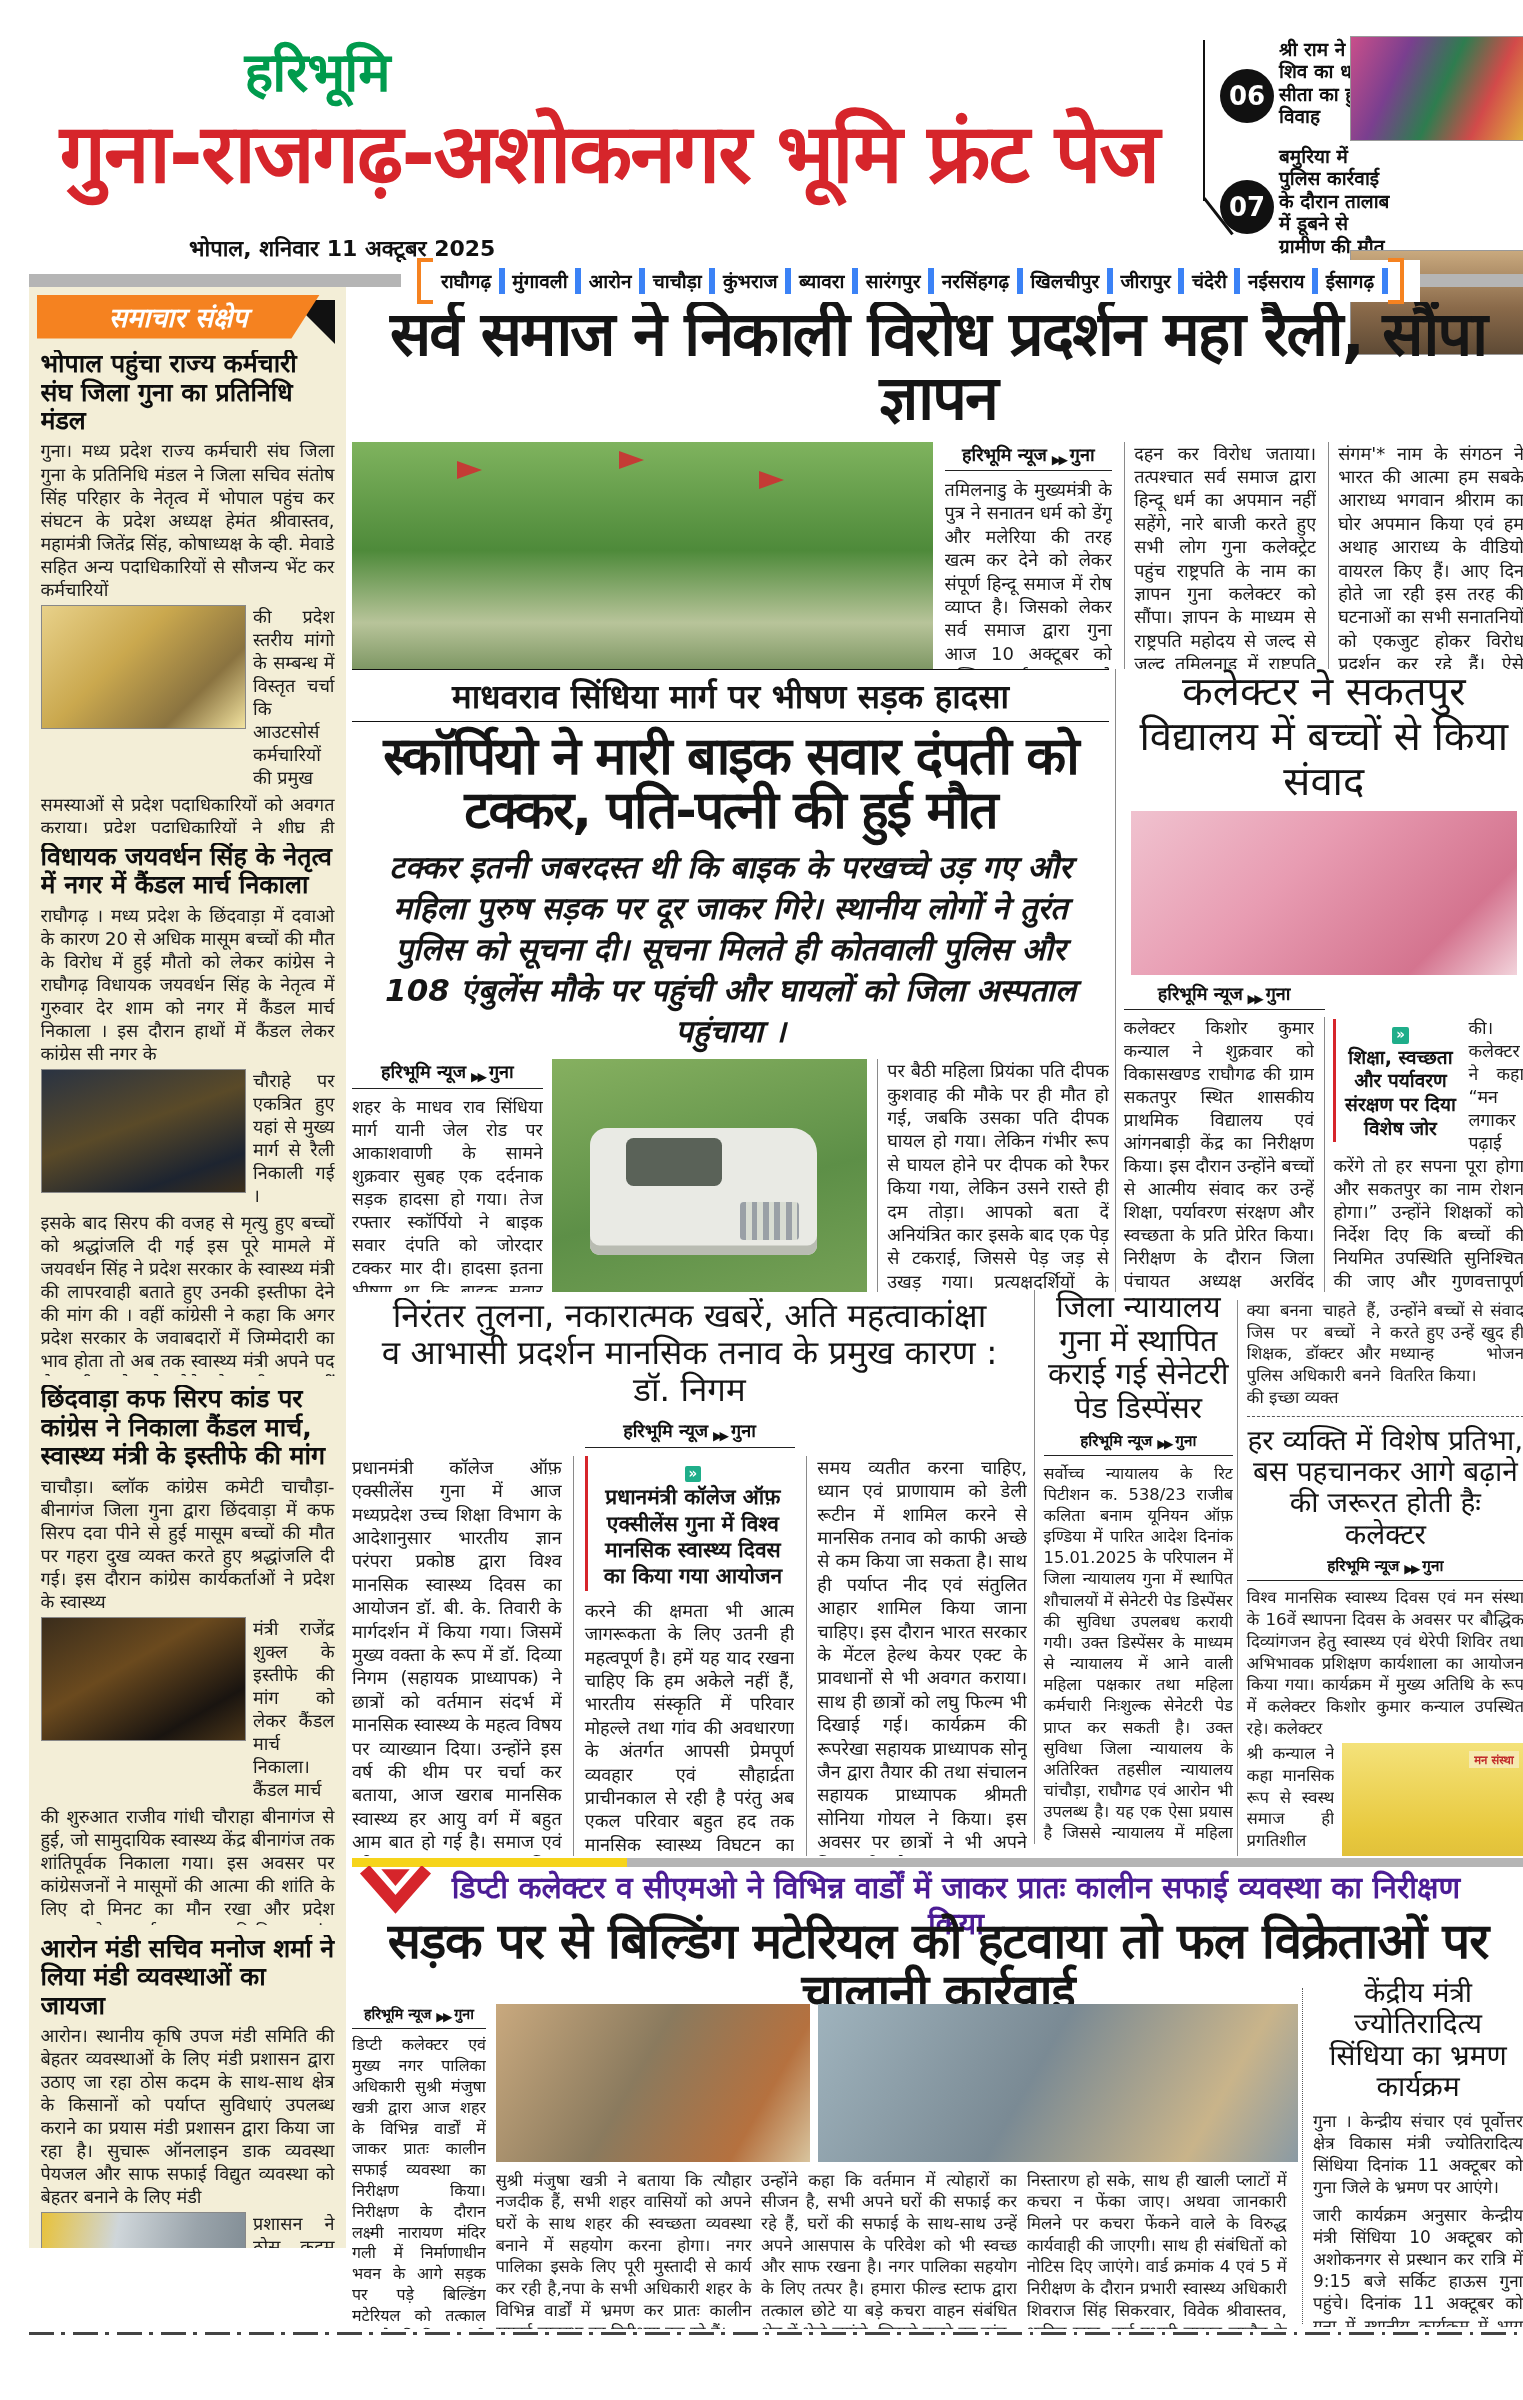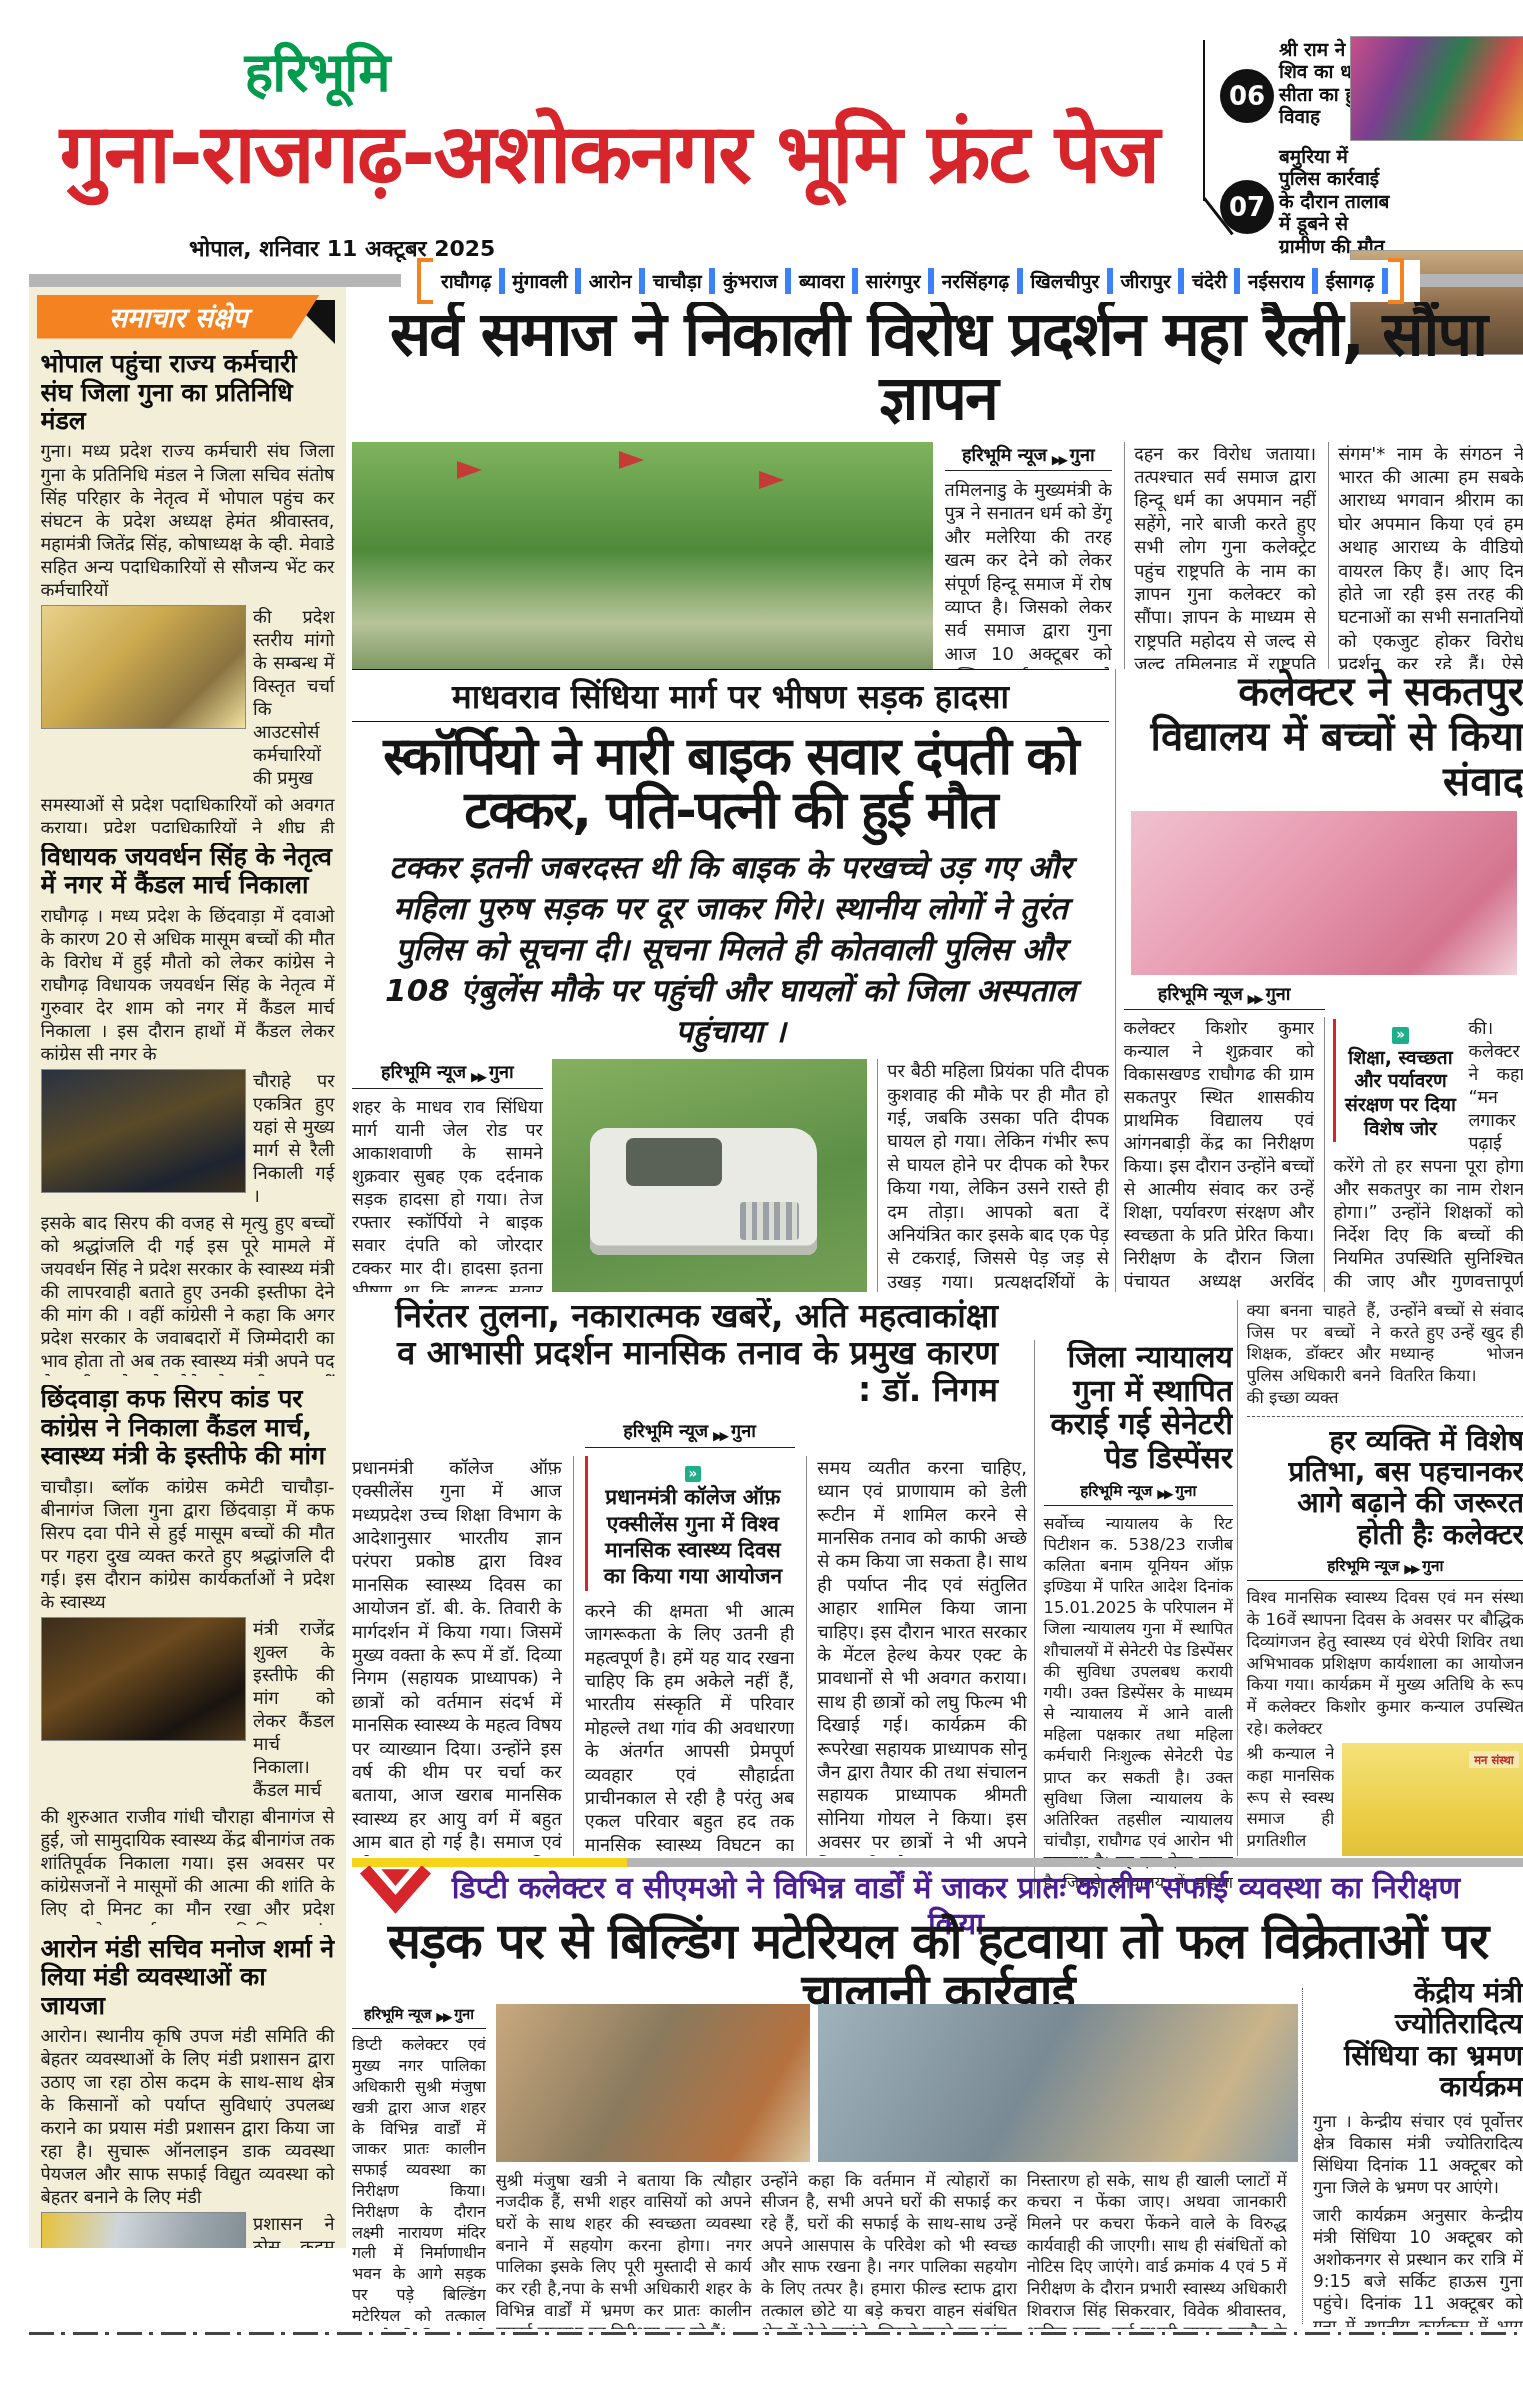--- a/index.html
+++ b/index.html
@@ -64,21 +64,21 @@
   .by-ic{font-size:12.4px;letter-spacing:-2.9px;position:relative;top:1px}
   
   .lead-hl{font-size:61px;font-weight:bold;text-align:center;letter-spacing:-1.9px;line-height:1.05}
   .cols{display:flex}
   .col{overflow:hidden}
   .vr{border-left:1px solid #8a8a8a}
   .bt{font-size:18px;line-height:1.3}
   .kicker{font-size:33px;font-weight:bold;text-align:center;border-top:1.9px solid #111;border-bottom:1.9px solid #111;padding:2.9px 0}
   .acc-hl{font-size:52px;font-weight:bold;text-align:center;line-height:1.04;letter-spacing:-1.9px;margin-top:7.6px}
   .subhead{font-size:31px;font-weight:bold;font-style:italic;text-align:center;line-height:1.32;margin:9.6px 17px 7.6px}
-  .sec-hl{font-weight:bold;text-align:right;line-height:1.12}
+  .sec-hl{font-weight:normal;text-align:center;line-height:1.12}
   .pullq{border-left:3.8px solid #d6252b;padding:1.9px 3.8px 1.9px 7.6px;font-weight:bold;text-align:center;line-height:1.25}
   .pq-ic{display:inline-block;background:#1fae8a;color:#fff;font-size:13.4px;font-weight:bold;
          padding:0 3.8px;border-radius:1.9px;margin-bottom:1.9px}
   .dash-rule{border-top:1.9px dashed #555}
   .dotted-v{border-left:1.9px dotted #555}
   .bot-kicker{color:#4c1d95;font-size:30px;font-weight:bold;text-align:center;line-height:1.2}
   .bot-hl{font-size:49px;font-weight:bold;text-align:center;letter-spacing:-1px;line-height:1.05}
   .dashdot{background:repeating-linear-gradient(90deg,#444 0 25px,transparent 25px 32.5px,#444 32.5px 36px,transparent 36px 44px)}
   .sep-y{background:#f6d41a}.sep-g{background:#b5b5b5}
 </style>
@@ -264,21 +264,21 @@
           <div>प्रधानमंत्री कॉलेज ऑफ़ एक्सीलेंस गुना में विश्व मानसिक स्वास्थ्य दिवस का किया गया आयोजन</div>
         </div>
         <p class="bt jt">करने की क्षमता भी आत्म जागरूकता के लिए उतनी ही महत्वपूर्ण है। हमें यह याद रखना चाहिए कि हम अकेले नहीं हैं, भारतीय संस्कृति में परिवार मोहल्ले तथा गांव की अवधारणा के अंतर्गत आपसी प्रेमपूर्ण व्यवहार एवं सौहार्द्रता प्राचीनकाल से रही है परंतु अब एकल परिवार बहुत हद तक मानसिक स्वास्थ्य विघटन का एक बहुत बड़ा कारण बनकर उभर रहा है। वर्तमान आवश्यकतानुसार हमें अपने अंदर संवेदनशीलता विकसित करनी चाहिए, मोबाइल पर अत्यधिक अतिनिर्भरता को खत्म करना चाहिए, प्रकृति तथा परिवार के बीच</p>
       </div>
       <div class="col vr" style="width:214px;padding-left:10.5px">
         <p class="bt jt">समय व्यतीत करना चाहिए, ध्यान एवं प्राणायाम को डेली रूटीन में शामिल करने से मानसिक तनाव को काफी अच्छे से कम किया जा सकता है। साथ ही पर्याप्त नीद एवं संतुलित आहार शामिल किया जाना चाहिए। इस दौरान भारत सरकार के मेंटल हेल्थ केयर एक्ट के प्रावधानों से भी अवगत कराया। साथ ही छात्रों को लघु फिल्म भी दिखाई गई। कार्यक्रम की रूपरेखा सहायक प्राध्यापक सोनू जैन द्वारा तैयार की तथा संचालन सहायक प्राध्यापक श्रीमती सोनिया गोयल ने किया। इस अवसर पर छात्रों ने भी अपने विचार भी रखे।</p>
       </div>
     </div>
   </div>
 
-  <div class="abs vr" style="left:1034px;top:1340px;width:199px;height:554px;overflow:hidden;padding-left:8.6px;box-sizing:border-box">
+  <div class="abs vr" style="left:1034px;top:1290px;width:199px;height:554px;overflow:hidden;padding-left:8.6px;box-sizing:border-box">
     <h2 class="sec-hl" style="font-size:30px">जिला न्यायालय गुना में स्थापित कराई गई सेनेटरी पेड डिस्पेंसर</h2>
     <div class="byline" style="font-size:15.3px;margin-top:5.7px">
       <span>हरिभूमि न्यूज</span>
       <span class="by-ic">▶▶</span>
       <span>गुना</span>
     </div>
     <p class="bt jt" style="font-size:16.3px">सर्वोच्च न्यायालय के रिट पिटीशन क. 538/23 राजीब कलिता बनाम यूनियन ऑफ़ इण्डिया में पारित आदेश दिनांक 15.01.2025 के परिपालन में जिला न्यायालय गुना में स्थापित शौचालयों में सेनेटरी पेड डिस्पेंसर की सुविधा उपलबध करायी गयी। उक्त डिस्पेंसर के माध्यम से न्यायालय में आने वाली महिला पक्षकार तथा महिला कर्मचारी निःशुल्क सेनेटरी पेड प्राप्त कर सकती है। उक्त सुविधा जिला न्यायालय के अतिरिक्त तहसील न्यायालय चांचौड़ा, राघौगढ एवं आरोन भी उपलब्ध है। यह एक ऐसा प्रयास है जिससे न्यायालय में महिला पक्षकार बिना किसी संकोच के आवश्यकता पडने पर माहवारी के समय अपनी सुरक्षा कर सकेगी और बिना किसी असुविधा के कार्यवाही में भाग ले सकेगीं। जिला न्यायालय गुना में शिशु आंचल गृह स्थापित है जो महिला पक्षकारों को उनके शिशुओं के देखरेख (नर्सिंग) के लिये भी उपलब्ध है। जो प्रतिदिन सुबह 10 बजे से शाम 6 बजे तक खुला रहता हैं।</p>
   </div>
 
   <div class="abs vr" style="left:1237px;top:1300px;width:287px;height:556px;overflow:hidden;padding-left:8.6px;box-sizing:border-box">

